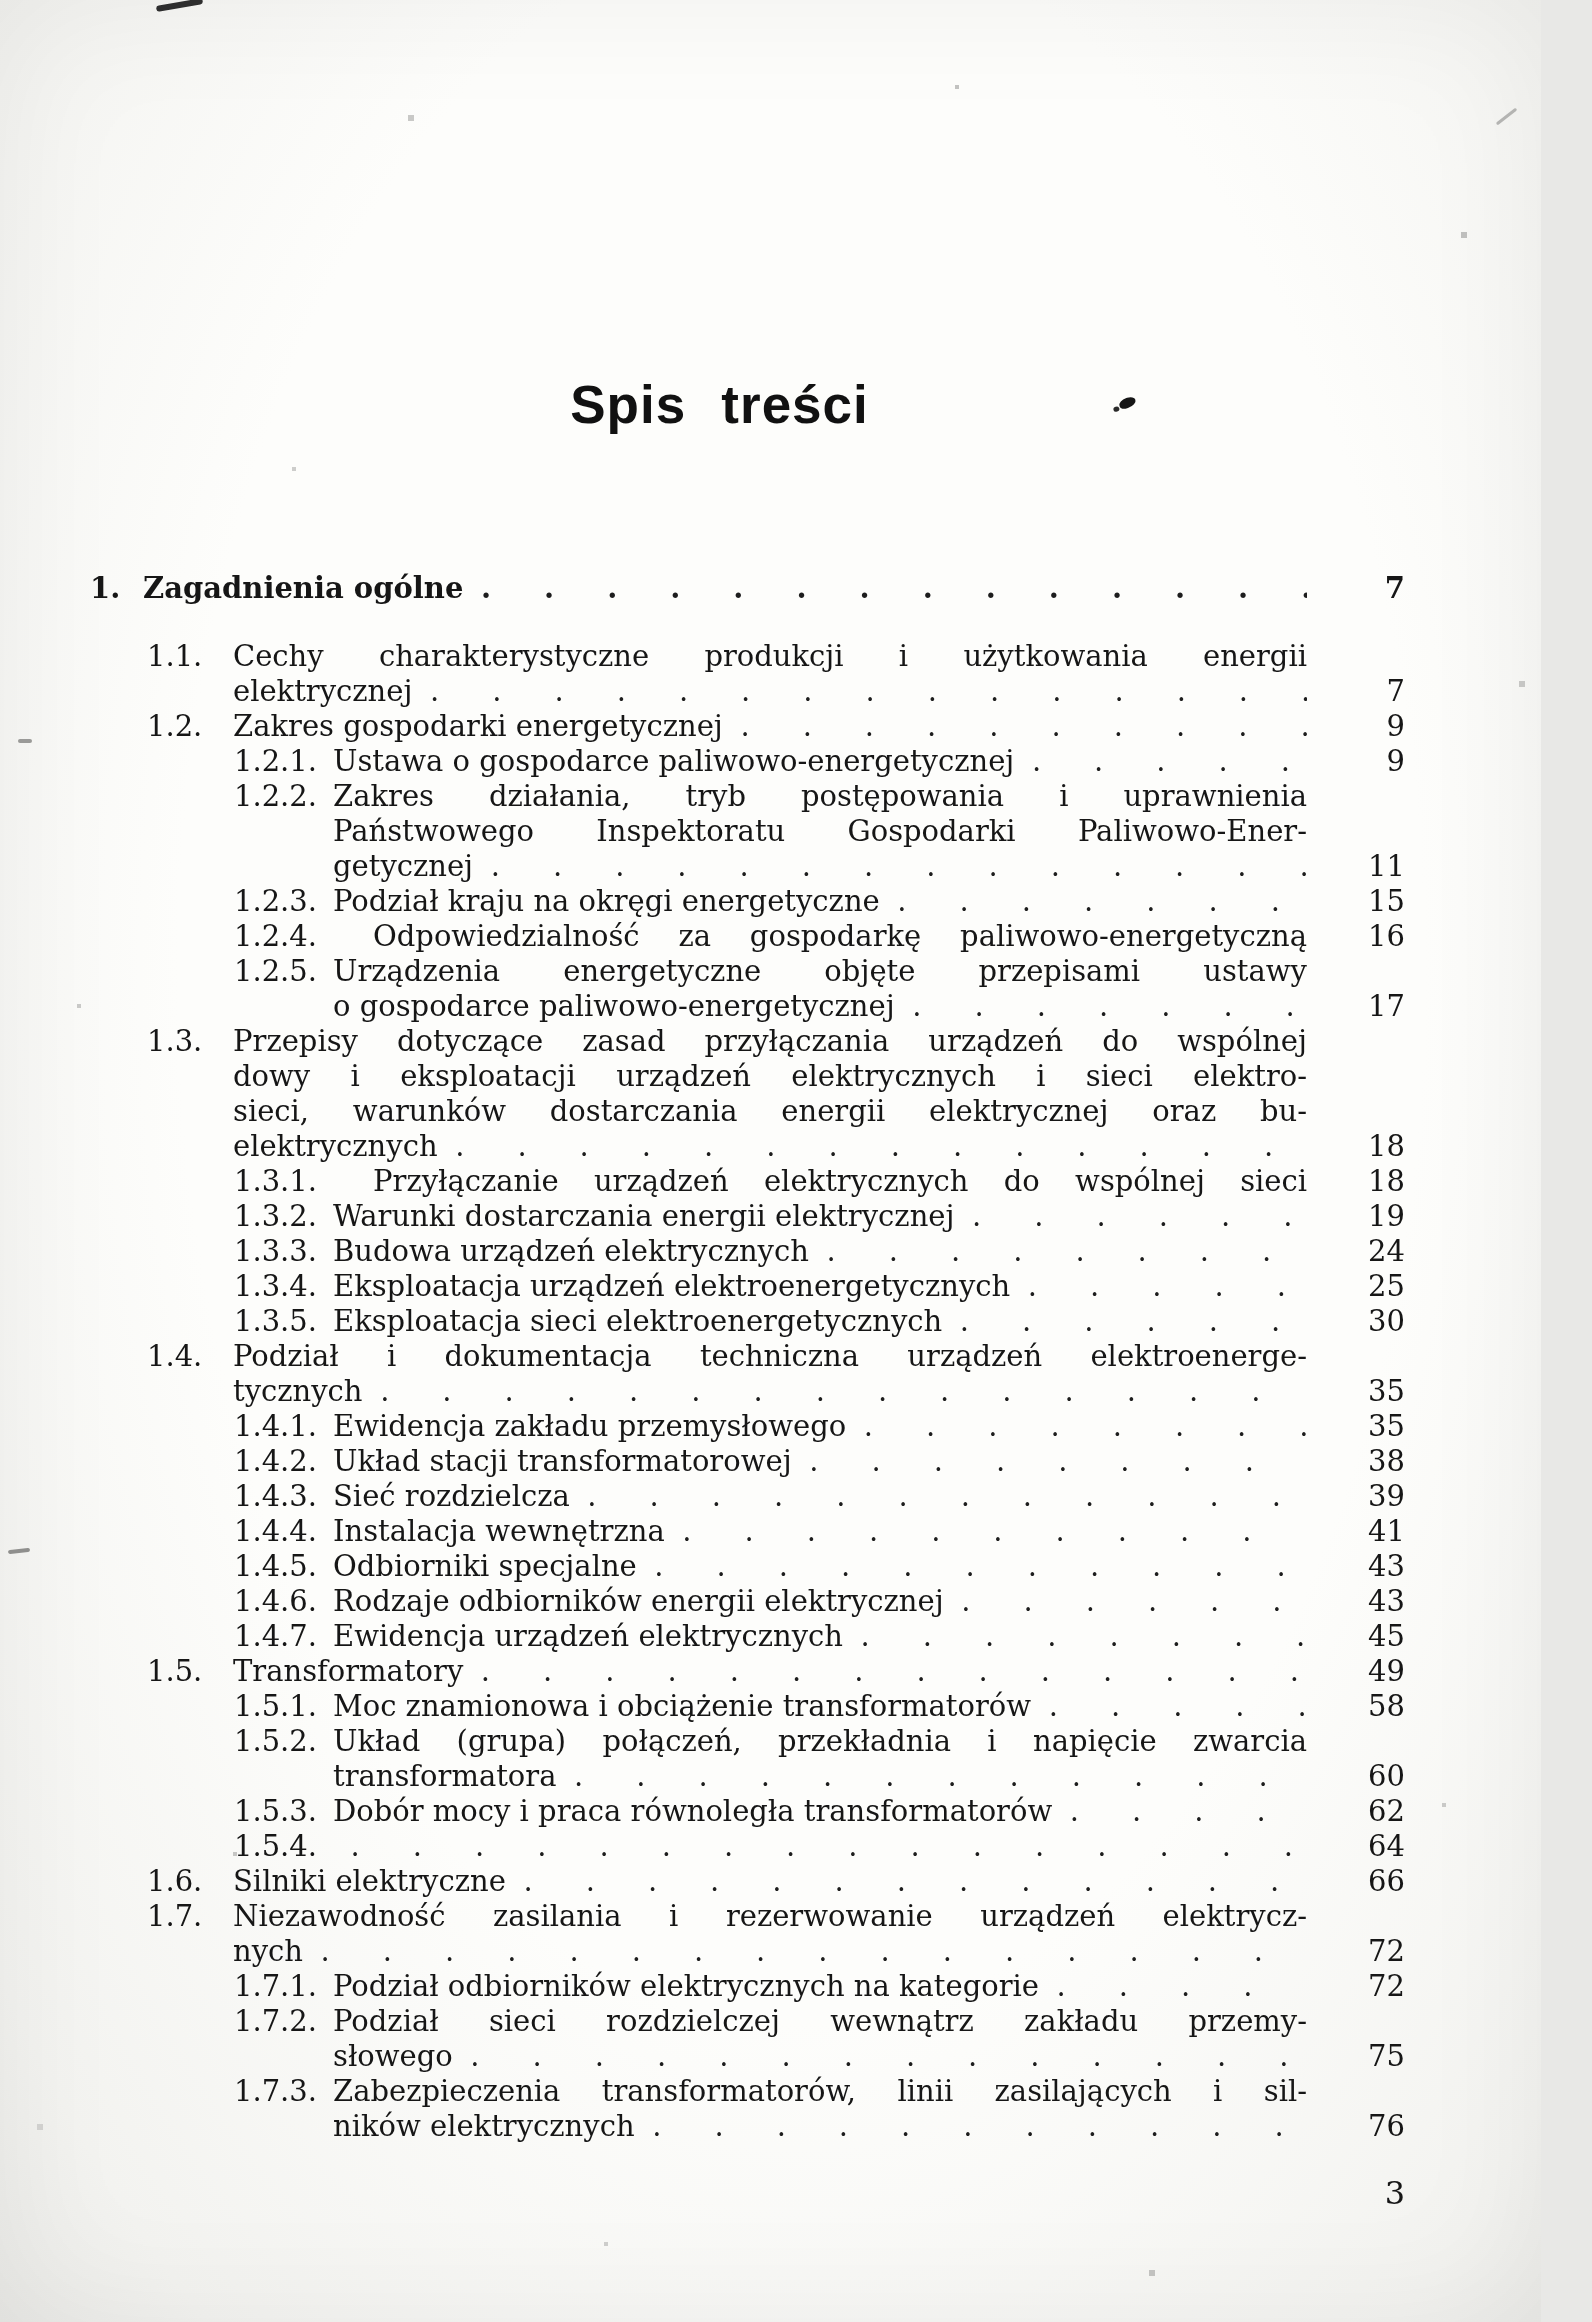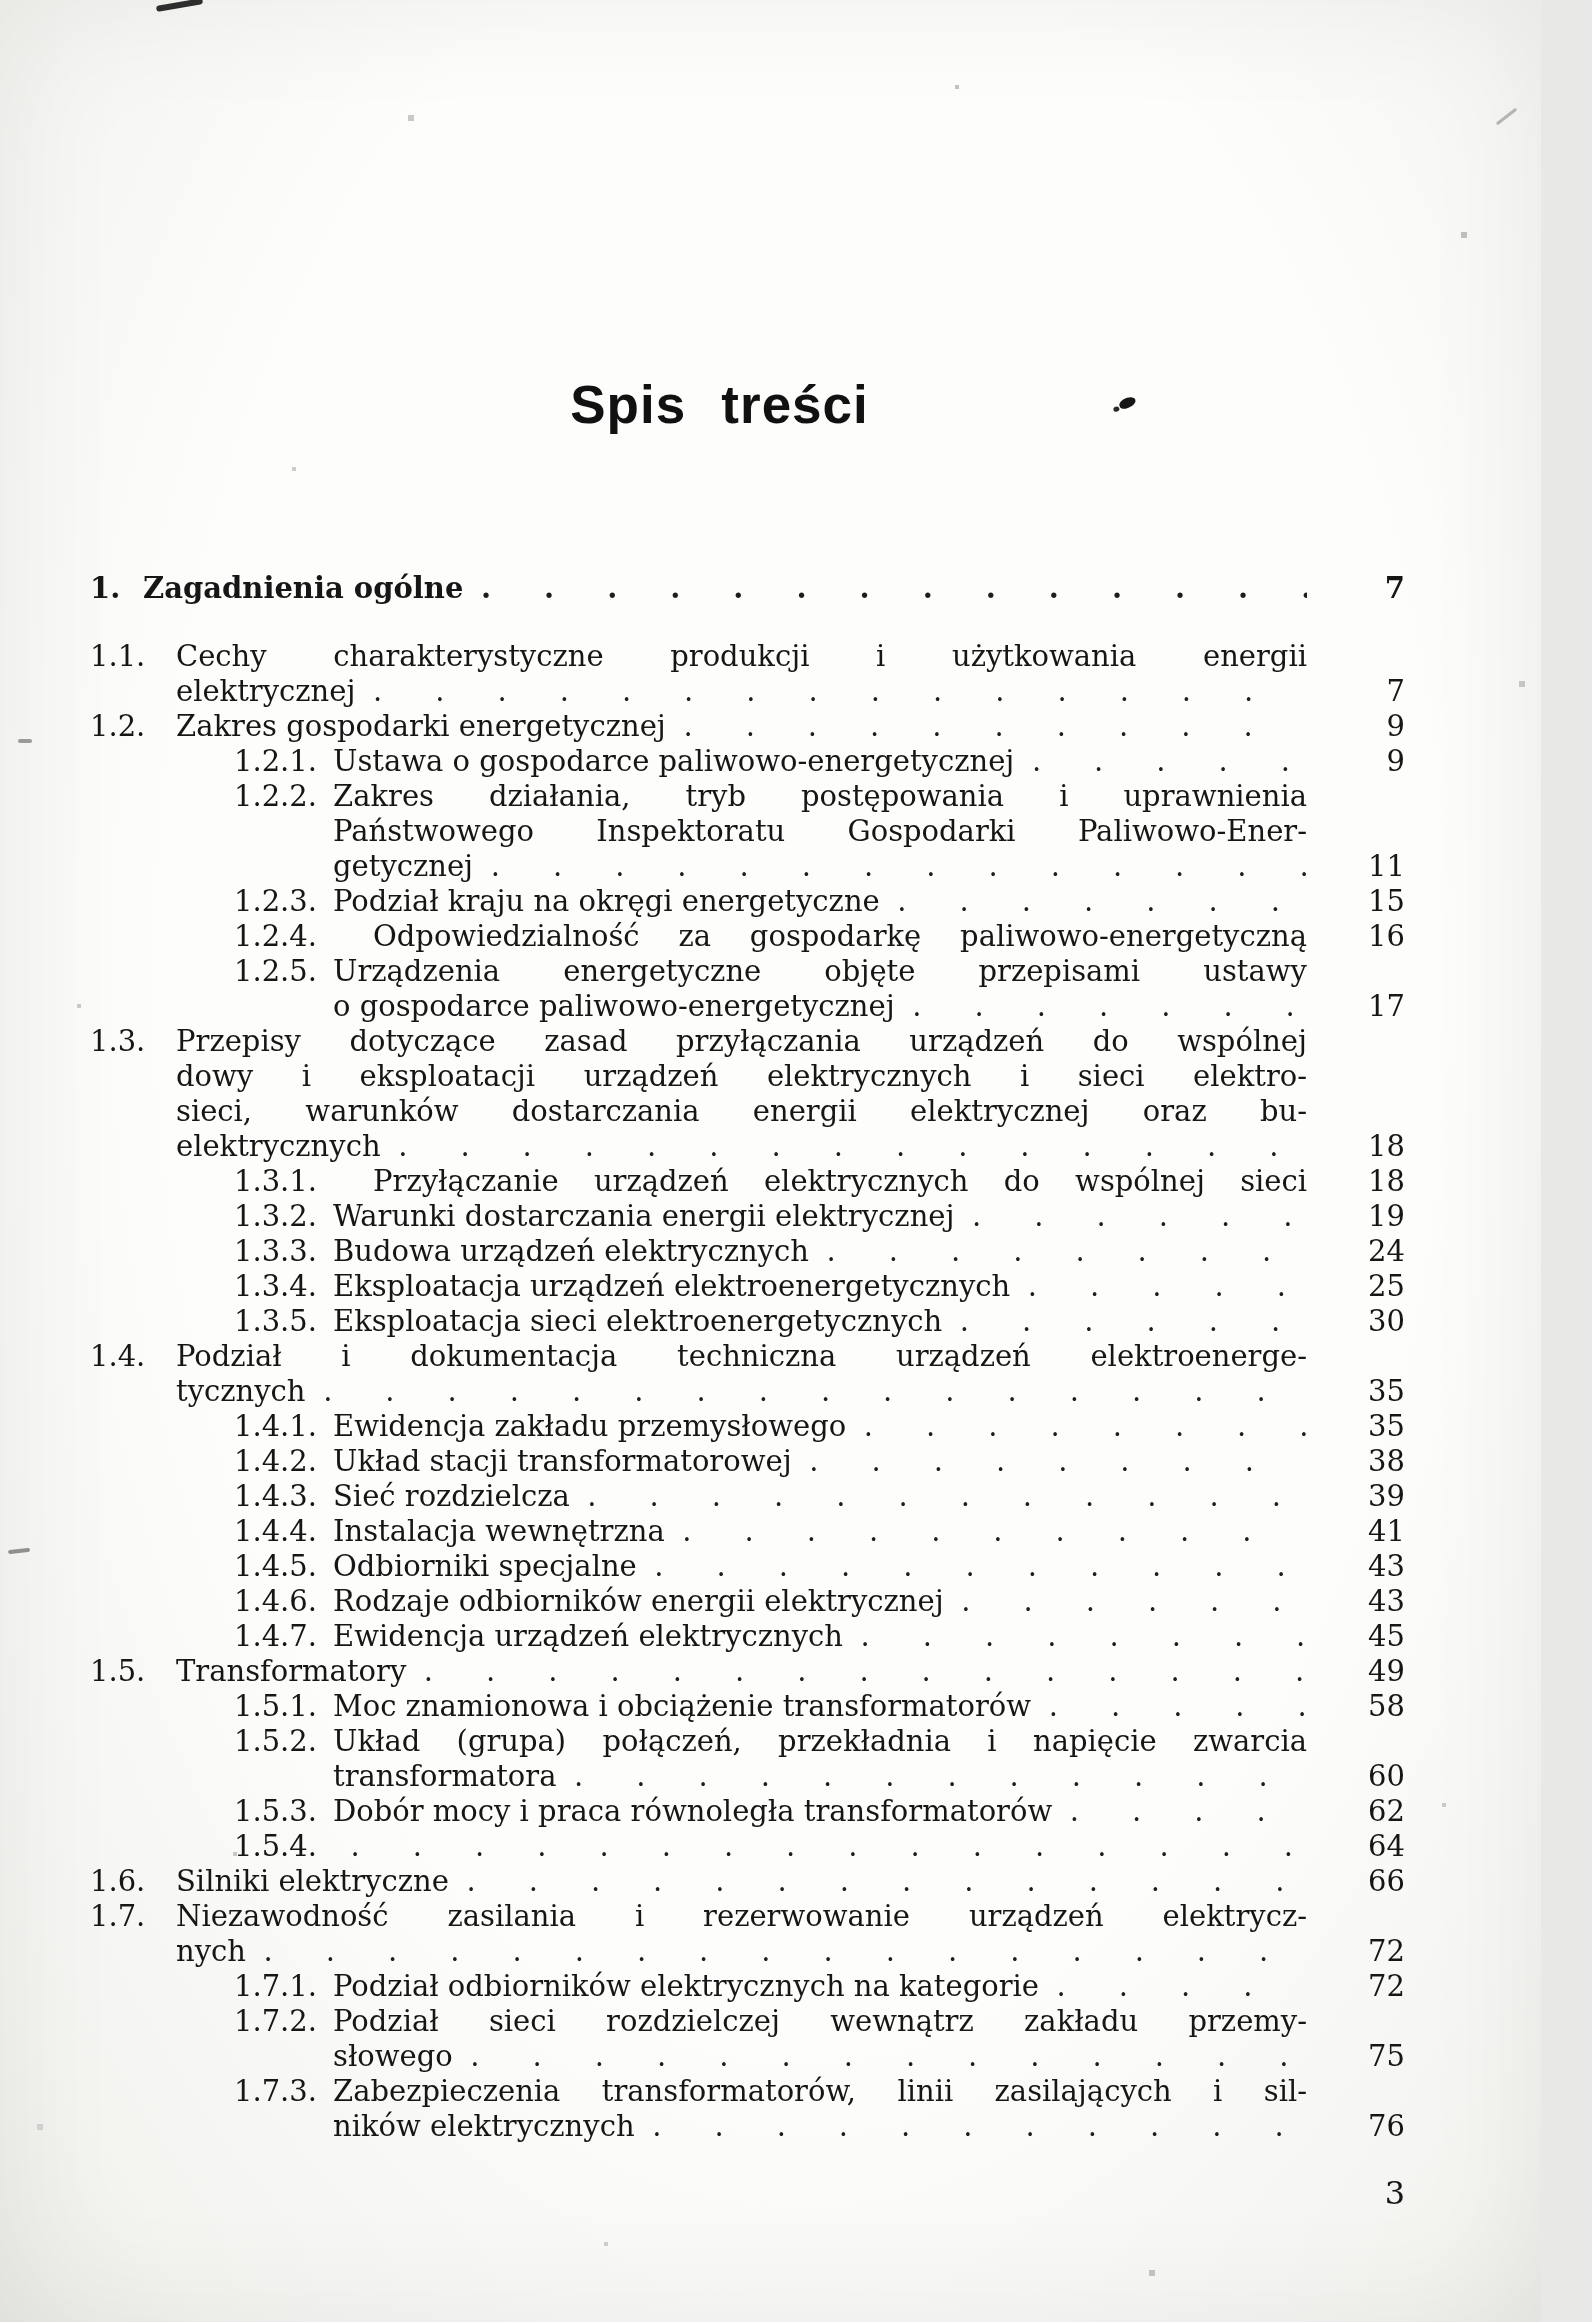--- a/index.html
+++ b/index.html
@@ -29,21 +29,21 @@
   
   .toc{
     position:absolute;top:571px;left:90px;width:1315px;
     font-size:29px;line-height:35px;
   }
   .entry{margin:0;}
   .entry.l1{font-weight:700;margin-bottom:33px;}
   .row{display:flex;align-items:baseline;}
   .num{flex:none;white-space:nowrap;}
   .l1 .num{width:53px;}
-  .l2 .row{}
+  .l2 .row{margin-left:57px;}
   .l2 .num{width:86px;}
   .l3 .row{margin-left:144px;}
   .l3 .num{width:99px;}
   .body{flex:1 1 auto;min-width:0;}
   .body.justify{text-align:justify;text-align-last:justify;}
   .body.last{display:flex;align-items:baseline;}
   .body.last .txt{flex:none;white-space:nowrap;}
   .body.last.fill{display:block;text-align:justify;text-align-last:justify;margin-left:40px;}
   .leader{
     flex:1 1 auto;overflow:hidden;white-space:nowrap;

